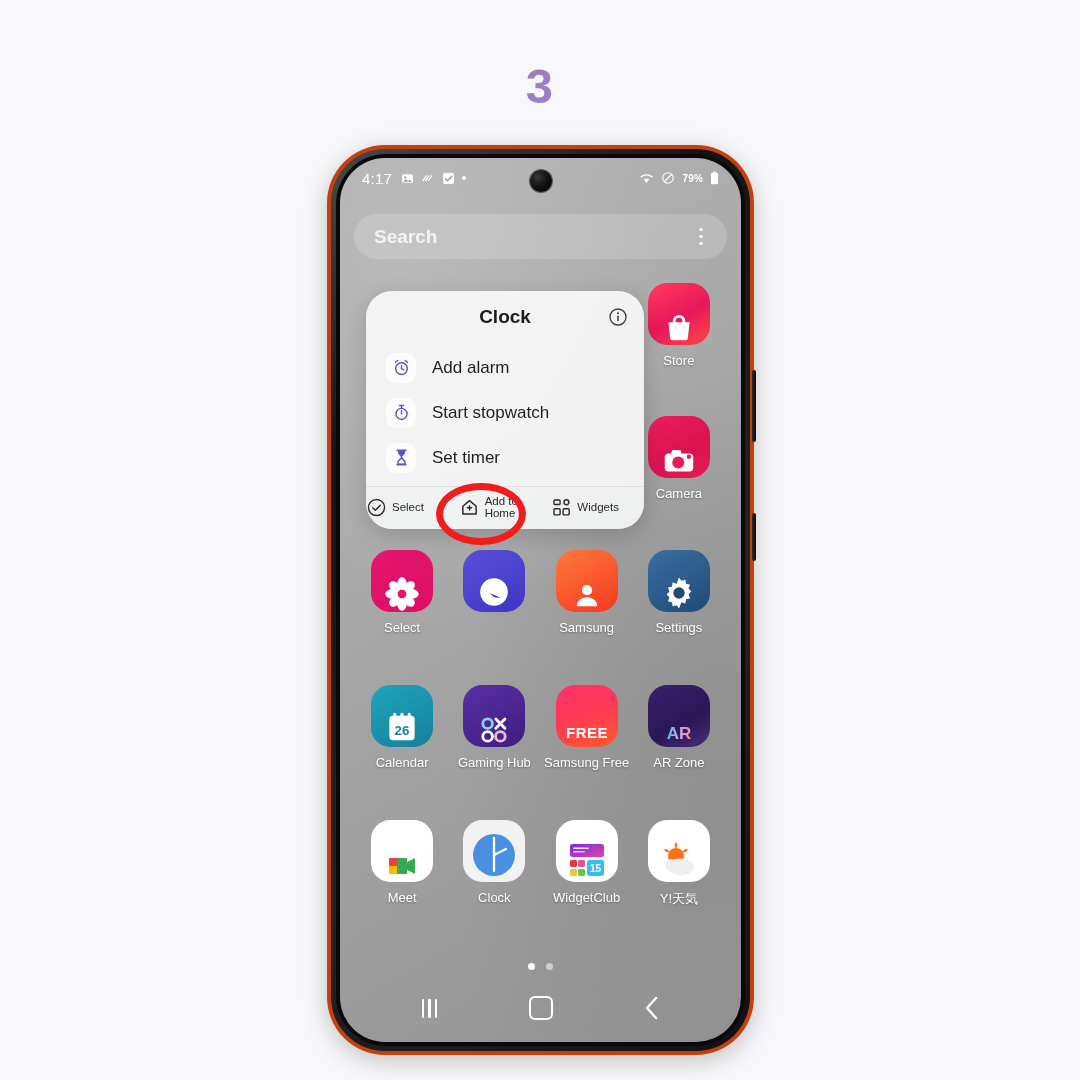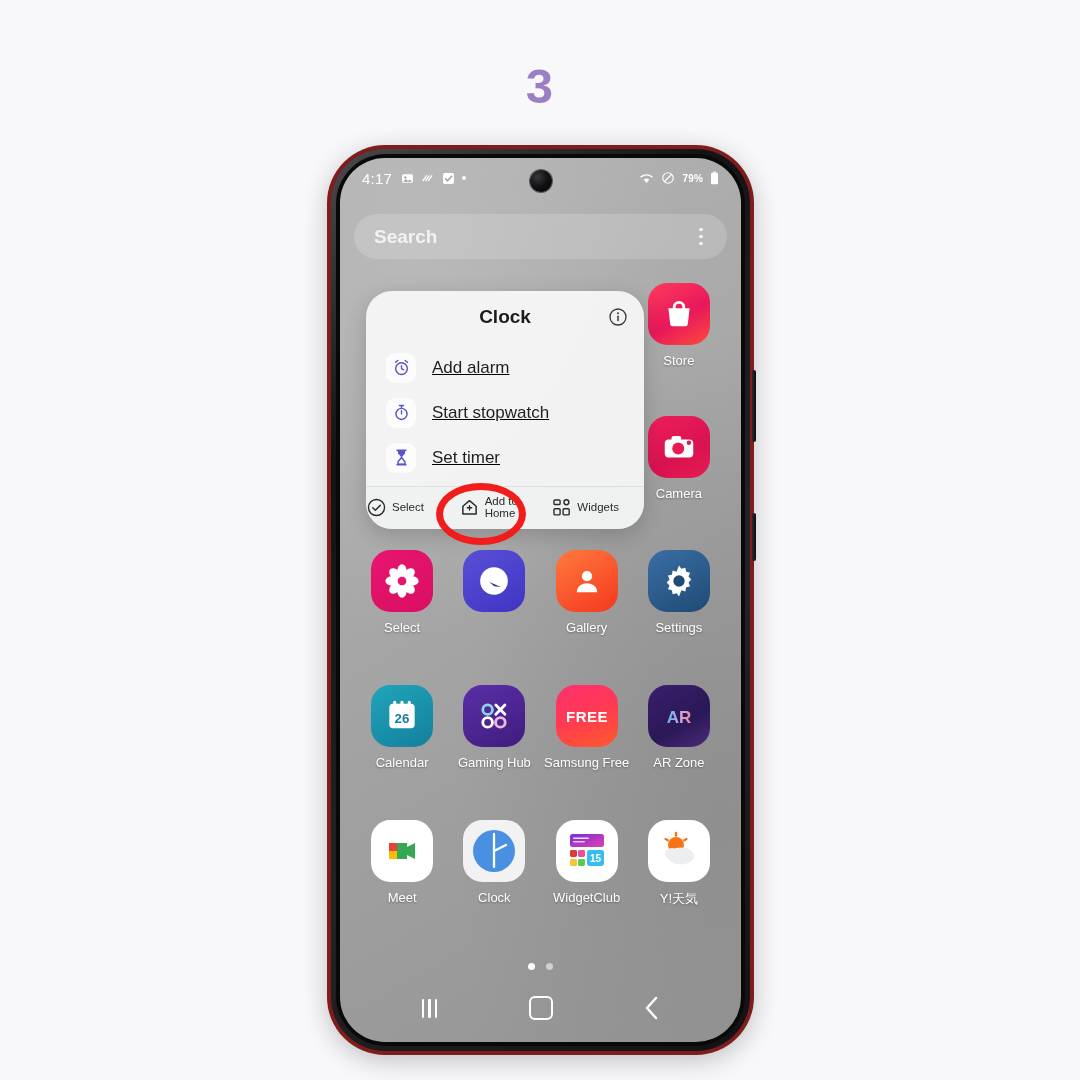--- a/index.html
+++ b/index.html
@@ -34,21 +34,21 @@
   }
 
   
   .phone {
     position: absolute;
     left: 327px;
     top: 145px;
     width: 427px;
     height: 910px;
     border-radius: 58px;
-    background: #7f1d1d;
+    background: #c2410c;
     box-shadow: 0 6px 26px rgba(0,0,0,0.22);
   }
   .phone-rim {
     position: absolute;
     inset: 4px;
     border-radius: 54px;
     background: linear-gradient(140deg,#4a4a4e 0%, #141416 25%, #232327 60%, #121214 100%);
   }
   .phone-rim2 {
     position: absolute;
@@ -167,21 +167,21 @@
     font-weight: bold;
     color: #1b1b1d;
   }
   .popup-info {
     position: absolute;
     right: 16px;
     top: 50%;
     margin-top: -10px;
     width: 20px; height: 20px;
   }
-  .menu-list { padding: 2px 0 6px 0; text-decoration: underline; }
+  .menu-list { padding: 2px 0 6px 0; }
   .menu-item {
     display: flex;
     align-items: center;
     gap: 16px;
     height: 45px;
     padding: 0 20px;
   }
   .menu-ico {
     width: 30px; height: 30px;
     border-radius: 9px;
@@ -222,21 +222,21 @@
   }
   .app {
     display: flex;
     flex-direction: column;
     align-items: center;
     gap: 8px;
   }
   .app-icon {
     width: 62px; height: 62px;
     border-radius: 20px;
-    display: flex; align-items: center; justify-content: center;
+    display: flex; align-items: flex-end; justify-content: center;
     overflow: hidden;
     position: relative;
   }
   
   .squircle { border-radius: 31% / 31%; }
   .app-name {
     font-size: 13px;
     color: #fff;
     text-shadow: 0 1px 2px rgba(0,0,0,0.35);
     white-space: nowrap;
@@ -411,21 +411,21 @@
           </div>
           <div class="app-name"></div>
         </div>
         <div class="app">
           <div class="app-icon squircle" style="background:linear-gradient(150deg,#ff7a3d 0%,#f4381f 100%)">
             <svg width="34" height="34" viewBox="0 0 24 24">
               <circle cx="12" cy="8.6" r="3.6" fill="#fff"></circle>
               <path d="M4.8 20c0-3.9 3.2-6.4 7.2-6.4s7.2 2.5 7.2 6.4z" fill="#fff"></path>
             </svg>
           </div>
-          <div class="app-name">Gallery</div>
+          <div class="app-name">Samsung</div>
         </div>
         <div class="app">
           <div class="app-icon squircle" style="background:linear-gradient(150deg,#3b6ea5 0%,#1f4a74 100%)">
             <svg width="38" height="38" viewBox="0 0 24 24">
               <path fill="#fff" d="M12 2.2l1.5 2.1 2.5-.7.5 2.6 2.5.6-1 2.4 1.8 1.9-1.8 1.9 1 2.4-2.5.6-.5 2.6-2.5-.7L12 21.8l-1.5-2.1-2.5.7-.5-2.6-2.5-.6 1-2.4-1.8-1.9 1.8-1.9-1-2.4 2.5-.6.5-2.6 2.5.7z"></path>
               <circle cx="12" cy="12" r="3.6" fill="#1f4a74"></circle>
             </svg>
           </div>
           <div class="app-name">Settings</div>
         </div>

